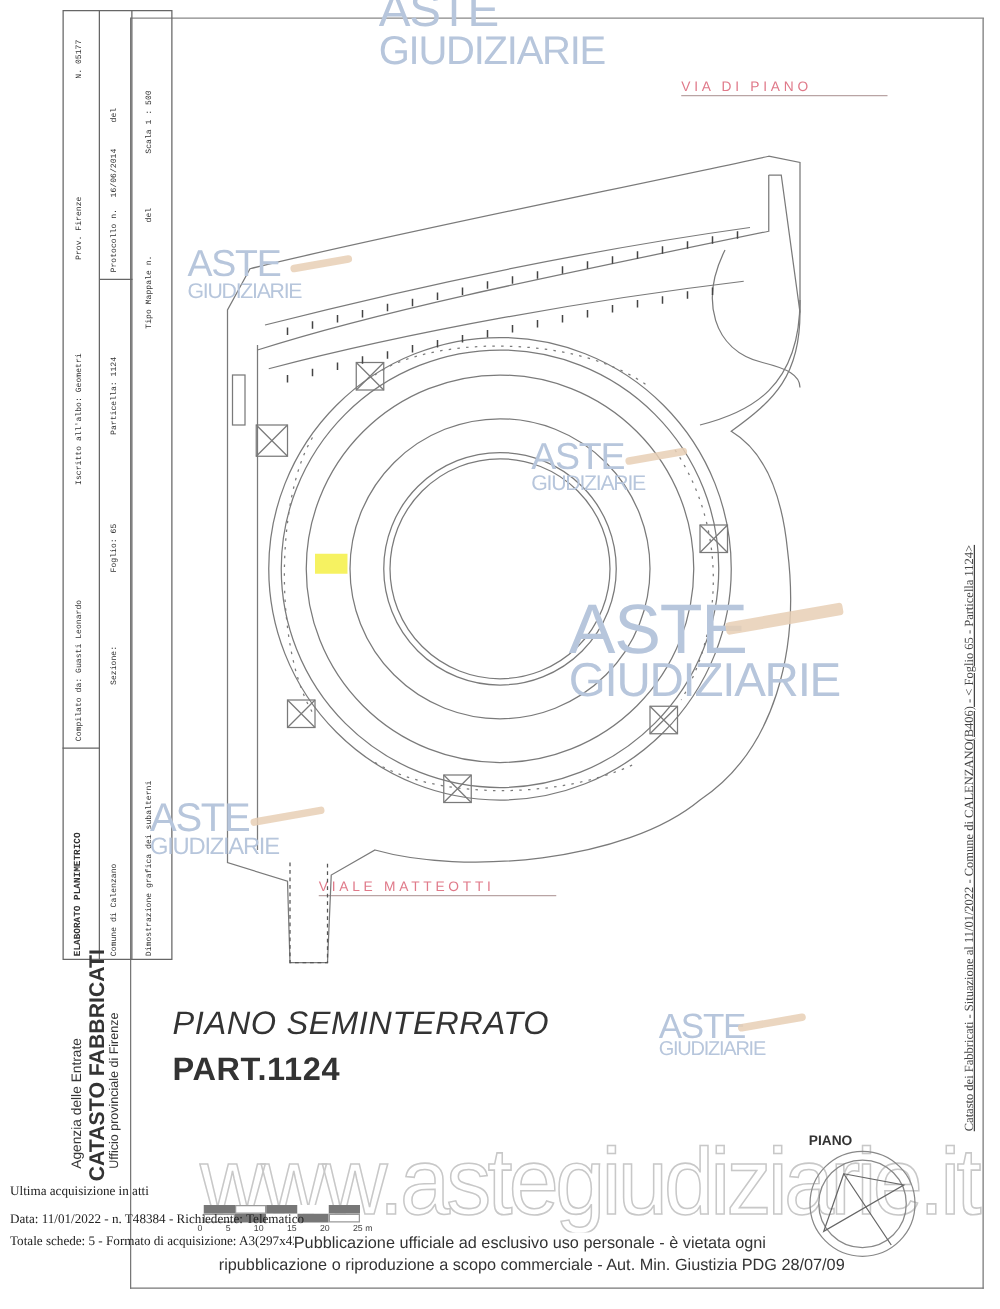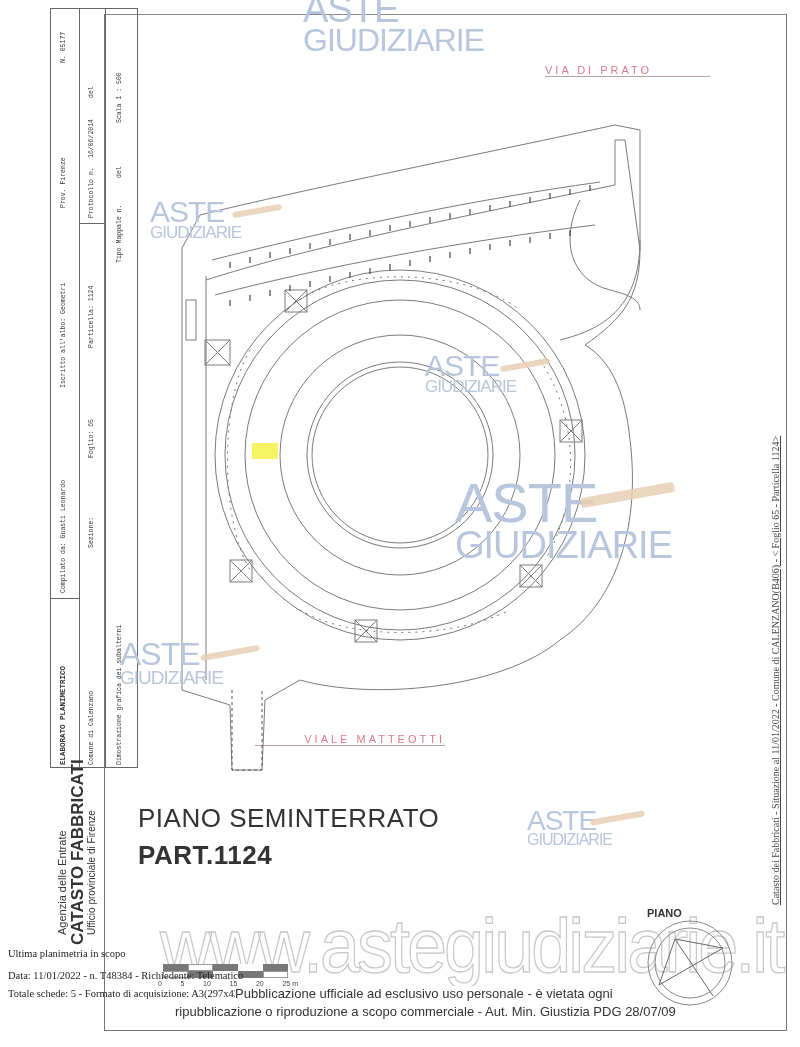--- a/index.html
+++ b/index.html
@@ -48,22 +48,22 @@
   <span class="vtext" style="left:38px;top:210px;">Protocollo n.</span>
   <span class="vtext" style="left:38px;top:150px;">16/06/2014</span>
   <span class="vtext" style="left:38px;top:90px;">del</span>
 
   <span class="vtext" style="left:66px;top:757px;">Dimostrazione grafica dei subalterni</span>
   <span class="vtext" style="left:66px;top:255px;">Tipo Mappale n.</span>
   <span class="vtext" style="left:66px;top:170px;">del</span>
   <span class="vtext" style="left:66px;top:115px;">Scala 1 : 500</span>
 </div>
 
-<div class="street" style="left:545px;top:64px;font-size:11px;width:165px;">VIA DI PRATO</div>
-<div class="street" style="left:255px;top:733px;font-size:11px;width:190px;text-align:right;">VIALE MATTEOTTI</div>
+<div class="street" style="left:545px;top:64px;font-size:11px;width:165px;">VIA DI PIANO</div>
+<div class="street" style="left:255px;top:704px;font-size:11px;width:190px;">VIALE MATTEOTTI</div>
 
 <svg class="abs" style="left:0;top:0;" width="800" height="1047" viewBox="0 0 800 1047">
   <g fill="none" stroke="#7a7a7a" stroke-width="1">
 
     <path d="M182 248 L182 690 L230 705 L232 770 L262 770 L265 700 L300 680 C 370 700 500 690 560 640 C 620 600 640 520 630 440 C 625 390 610 360 585 345 C 620 320 640 300 640 250 L640 130 L615 125 C 500 150 300 190 200 215 Z"></path>
     <path d="M206 276 L206 680 M206 280 C 300 250 420 225 615 185 L615 140"></path>
 
     <path d="M212 260 C 330 230 470 200 600 182"></path>
     <path d="M215 295 C 330 265 470 240 595 225"></path>
 
@@ -128,21 +128,21 @@
   <span class="a" style="font-size:32px;">ASTE</span>
   <span class="g" style="font-size:19px;">GIUDIZIARIE</span>
 </div>
 <div class="gavel" style="left:200px;top:650px;width:60px;height:6px;transform:rotate(-10deg);"></div>
 <div class="wm" style="left:527px;top:808px;">
   <span class="a" style="font-size:28px;">ASTE</span>
   <span class="g" style="font-size:16px;">GIUDIZIARIE</span>
 </div>
 <div class="gavel" style="left:590px;top:815px;width:55px;height:6px;transform:rotate(-10deg);"></div>
 
-<div class="heading" style="left:138px;top:803px;">PIANO SEMINTERRATO</div>
+<div class="heading" style="left:138px;top:803px;font-style:italic;">PIANO SEMINTERRATO</div>
 <div class="heading" style="left:138px;top:840px;font-weight:bold;">PART.1124</div>
 
 <div class="agenzia" style="left:56px;top:935px;font-size:11px;color:#333;">Agenzia delle Entrate</div>
 <div class="agenzia" style="left:68px;top:945px;font-size:17px;font-weight:bold;color:#333;">CATASTO FABBRICATI</div>
 <div class="agenzia" style="left:86px;top:935px;font-size:10px;color:#333;">Ufficio provinciale di Firenze</div>
 
 <div class="bigwm">www.astegiudiziarie.it</div>
 
 <div class="abs" style="left:163px;top:964px;width:128px;height:18px;">
   <div class="abs" style="left:0;top:0;width:25px;height:7px;background:#777;"></div>
@@ -158,21 +158,21 @@
 </div>
 <div class="abs" style="left:158px;top:980px;width:140px;font-size:7px;color:#444;font-family:'Liberation Sans',sans-serif;display:flex;justify-content:space-between;">
   <span>0</span>
   <span>5</span>
   <span>10</span>
   <span>15</span>
   <span>20</span>
   <span>25 m</span>
 </div>
 
-<div class="foot" style="left:8px;top:948px;">Ultima planimetria in scopo</div>
+<div class="foot" style="left:8px;top:948px;">Ultima acquisizione in atti</div>
 <div class="foot" style="left:8px;top:970px;">Data: 11/01/2022 - n. T48384 - Richiedente: Telematico</div>
 <div class="foot" style="left:8px;top:988px;">Totale schede: 5 - Formato di acquisizione: A3(297x420) - Formato stampa richiesto: A3(297x420)</div>
 
 <div class="pub" style="left:235px;top:986px;background:#fff;">Pubblicazione ufficiale ad esclusivo uso personale - è vietata ogni</div>
 <div class="pub" style="left:175px;top:1004px;">ripubblicazione o riproduzione a scopo commerciale - Aut. Min. Giustizia PDG 28/07/09</div>
 
 <div class="abs" style="left:647px;top:907px;font-size:11px;font-weight:bold;color:#333;">PIANO</div>
 <svg class="abs" style="left:645px;top:918px;" width="90" height="90" viewBox="0 0 90 90">
   <circle cx="45" cy="45" r="42" fill="none" stroke="#888" stroke-width="1"></circle>
   <circle cx="45" cy="45" r="35" fill="none" stroke="#888" stroke-width="1"></circle>

